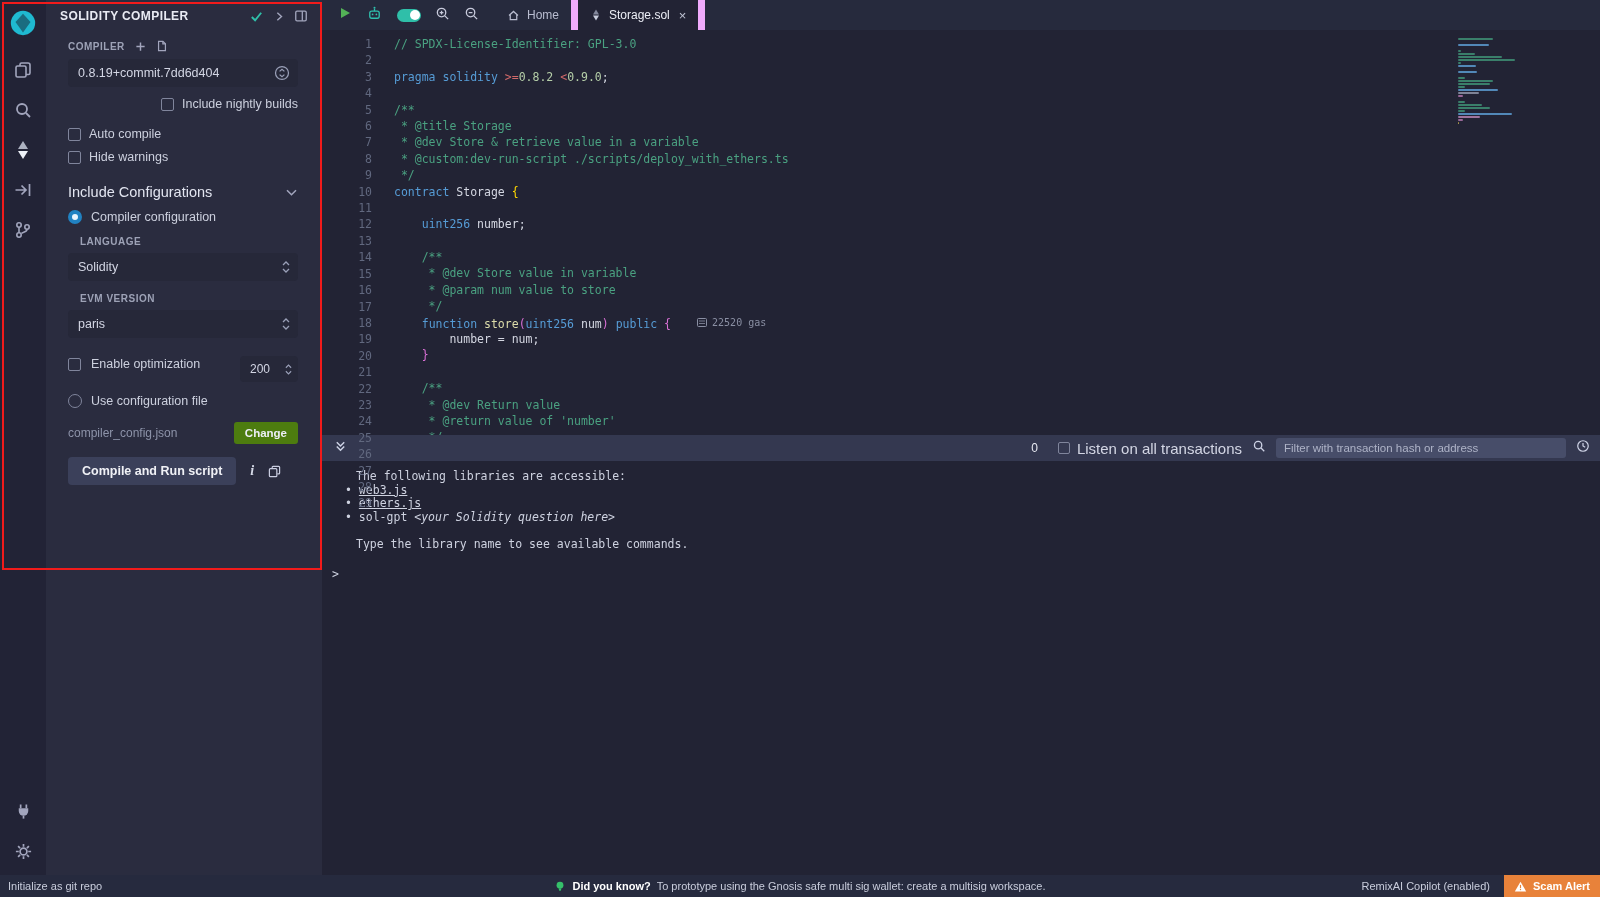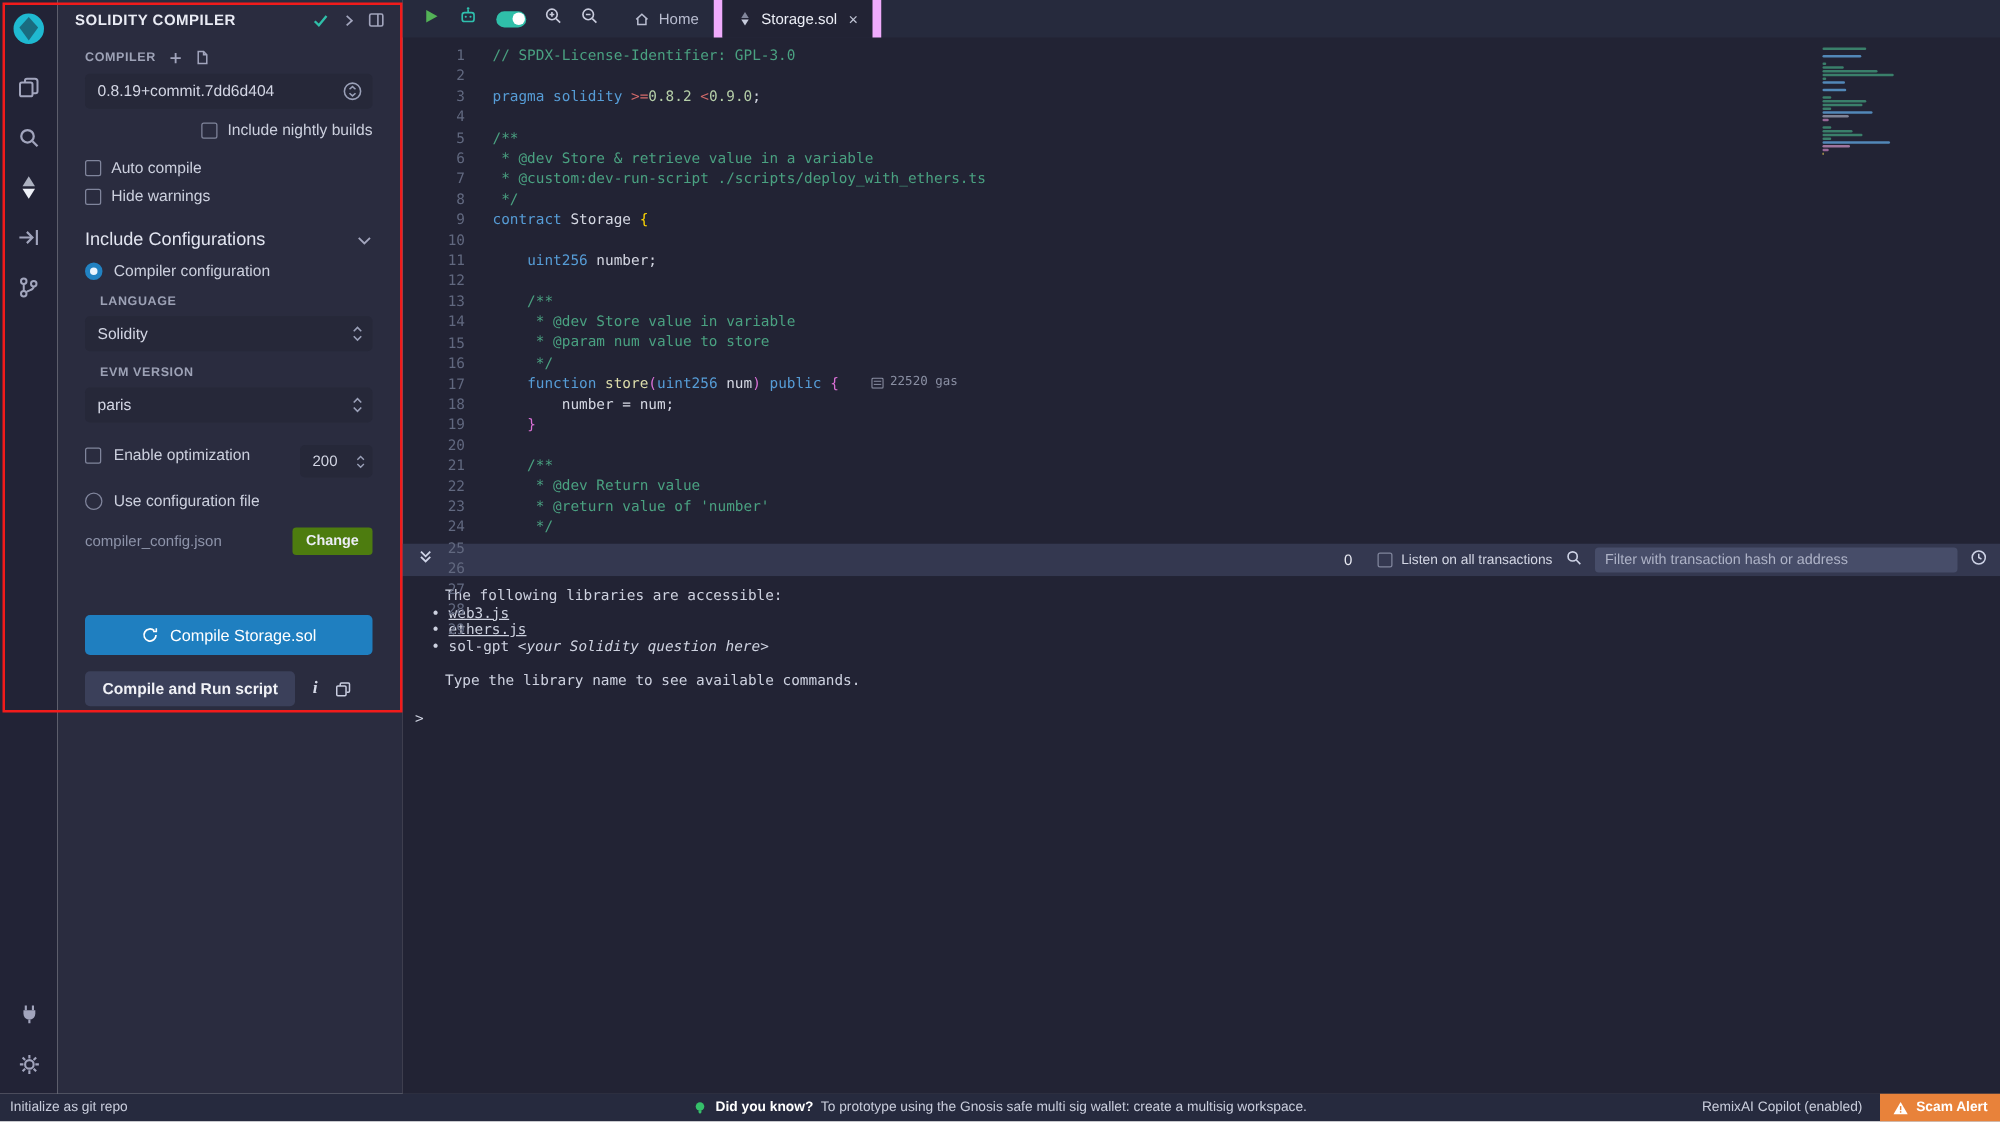--- a/index.html
+++ b/index.html
@@ -61,21 +61,21 @@
   .code-line { white-space:pre; height:16.4px; }
   .tk-c{color:#4aa181} .tk-k{color:#569cd6} .tk-n{color:#b5cea8} .tk-o{color:#d16969}
   .tk-f{color:#dcdcaa} .tk-w{color:#d4d7e2} .tk-b1{color:#ffd700} .tk-b2{color:#da70d6}
   .gas { display:inline-flex; align-items:center; gap:5px; margin-left:26px; color:#8a8fa3; font-size:10px; }
   .minimap { width:112px; margin-right:30px; padding-top:8px; flex:none; }
   .mm-line { height:2px; margin-bottom:1px; border-radius:1px; opacity:.85; }
 
   .term-head { height:26px; background:#343850; display:flex; align-items:center; padding:0 10px 0 12px; gap:10px; flex:none; }
   .th-spacer { flex:1; }
   .badge-count { font-size:12px; color:#e8eaf2; margin-right:10px; }
-  .listen { display:flex; align-items:center; gap:7px; font-size:11px; color:#d3d6e4; }
+  .listen { display:flex; align-items:center; gap:7px; font-size:15px; color:#d3d6e4; }
   .filter-input { width:290px; height:20px; background:#474d69; border:none; border-radius:3px; color:#e8eaf2; font-size:11.5px; padding:0 8px; outline:none; }
   .filter-input::placeholder { color:#aeb3c7; }
 
   .terminal { flex:1; min-height:0; background:#222334; font:11.5px/13.6px "DejaVu Sans Mono", monospace; color:#ced2e0; padding:9px 0 0 10px; }
   .t-line { white-space:pre-wrap; }
   .t-text { margin-left:24px; }
   .t-bullet { margin-left:13px; }
   .t-blank { height:13.6px; }
   .t-link { text-decoration:underline; cursor:pointer; }
   .t-italic { font-style:italic; }
@@ -245,27 +245,20 @@
                 </svg>
             </div>
           </div>
           <div class="radio-row">
             <span class="radio"></span>
             <span>Use configuration file</span>
           </div>
           <div class="config-row">
             <span class="config-file">compiler_config.json</span>
             <button class="btn-change">Change</button>
-          </div>
-          <div class="btn-compile">
-            <svg viewBox="0 0 16 16" width="14" height="14" fill="none" stroke="#fff" stroke-width="1.6">
-                <path d="M13.5 8a5.5 5.5 0 1 1-1.6-3.9"></path>
-                <path d="M13.8 1.8v3h-3" stroke-width="1.4"></path>
-              </svg>
-            <span>Compile Storage.sol</span>
           </div>
           <div class="run-row">
             <div class="btn-run">
               <span>Compile and Run script</span>
             </div>
             <span class="info-i">i</span>
             <span class="ph-icon">
               <svg viewBox="0 0 14 14" width="13" height="13" fill="none" stroke="#c9cde0" stroke-width="1.3">
                   <rect x="1.5" y="4" width="8" height="8.5" rx="1"></rect>
                   <path d="M4.5 4V2.5a1 1 0 0 1 1-1h6a1 1 0 0 1 1 1v6a1 1 0 0 1-1 1H10"></path>
@@ -345,20 +338,21 @@
               <div>27</div>
               <div>28</div>
               <div>29</div>
             </div>
           <div class="codecol" id="code">
               <div class="code-line"><span class="tk-c">// SPDX-License-Identifier: GPL-3.0</span></div>
               <div class="code-line"></div>
               <div class="code-line"><span class="tk-k">pragma solidity </span><span class="tk-o">&gt;=</span><span class="tk-n">0.8.2</span><span class="tk-w"> </span><span class="tk-o">&lt;</span><span class="tk-n">0.9.0</span><span class="tk-w">;</span></div>
               <div class="code-line"></div>
               <div class="code-line"><span class="tk-c">/**</span></div>
+              <div class="code-line"><span class="tk-c"> * @title Storage</span></div>
               <div class="code-line"><span class="tk-c"> * @dev Store &amp; retrieve value in a variable</span></div>
               <div class="code-line"><span class="tk-c"> * @custom:dev-run-script ./scripts/deploy_with_ethers.ts</span></div>
               <div class="code-line"><span class="tk-c"> */</span></div>
               <div class="code-line"><span class="tk-k">contract </span><span class="tk-w">Storage </span><span class="tk-b1">{</span></div>
               <div class="code-line"></div>
               <div class="code-line"><span class="tk-w">    </span><span class="tk-k">uint256</span><span class="tk-w"> number;</span></div>
               <div class="code-line"></div>
               <div class="code-line"><span class="tk-c">    /**</span></div>
               <div class="code-line"><span class="tk-c">     * @dev Store value in variable</span></div>
               <div class="code-line"><span class="tk-c">     * @param num value to store</span></div>

